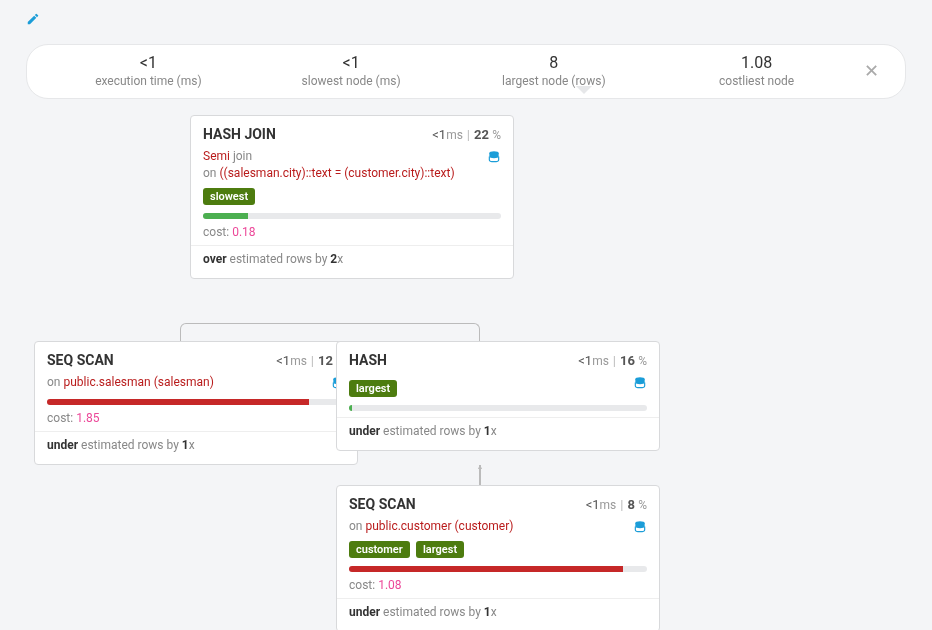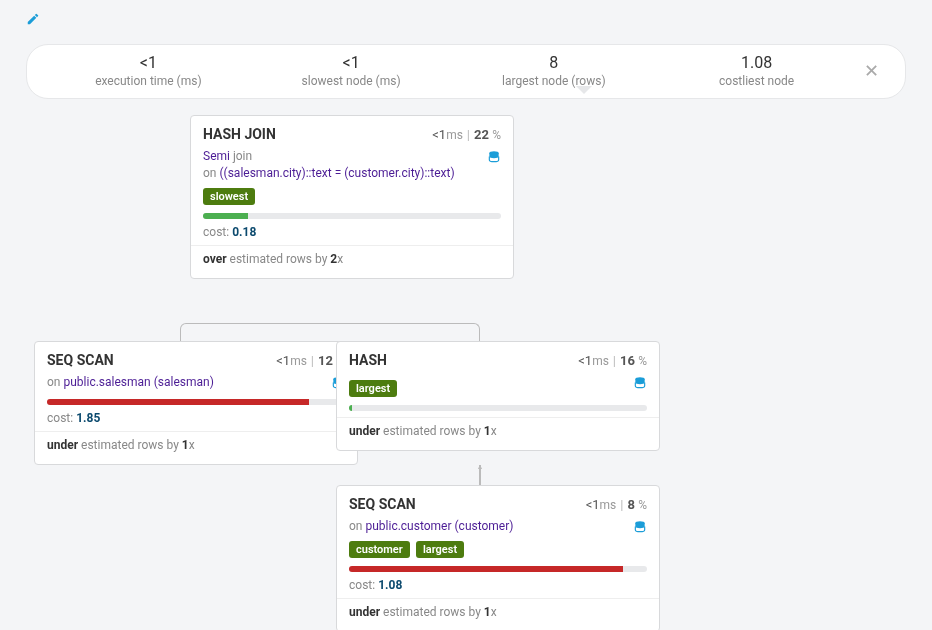--- a/index.html
+++ b/index.html
@@ -90,21 +90,21 @@
   .node-stats .unit, .node-stats .pctunit { color: #999; font-size: 12px; }
   .node-body {
     padding: 0 12px 8px 12px;
     position: relative;
   }
   .detail-line {
     color: #888;
     font-size: 12px;
     line-height: 1.4;
   }
-  .detail-line .dark { color: #4c1d95; }
+  .detail-line .dark { color: #b91c1c; }
   .badge {
     display: inline-block;
     background: #4d7c0f;
     color: #fff;
     font-size: 11px;
     font-weight: 600;
     padding: 2px 7px;
     border-radius: 3px;
     margin-top: 6px;
     margin-right: 3px;
@@ -125,21 +125,21 @@
     overflow: hidden;
   }
   .bar-fill { height: 100%; }
   .bar-green { background: #4caf50; }
   .bar-red { background: #c62828; }
   .cost-line {
     color: #888;
     font-size: 12px;
     margin-bottom: 6px;
   }
-  .cost-line .val { color: #0c4a6e; font-weight: bold; }
+  .cost-line .val { color: #ec4899; }
   .divider {
     border-top: 1px solid #eee;
     margin: 4px -12px 6px -12px;
   }
   .est-line {
     color: #888;
     font-size: 12px;
     padding-bottom: 4px;
   }
   .est-line .strong { color: #333; font-weight: 700; }

